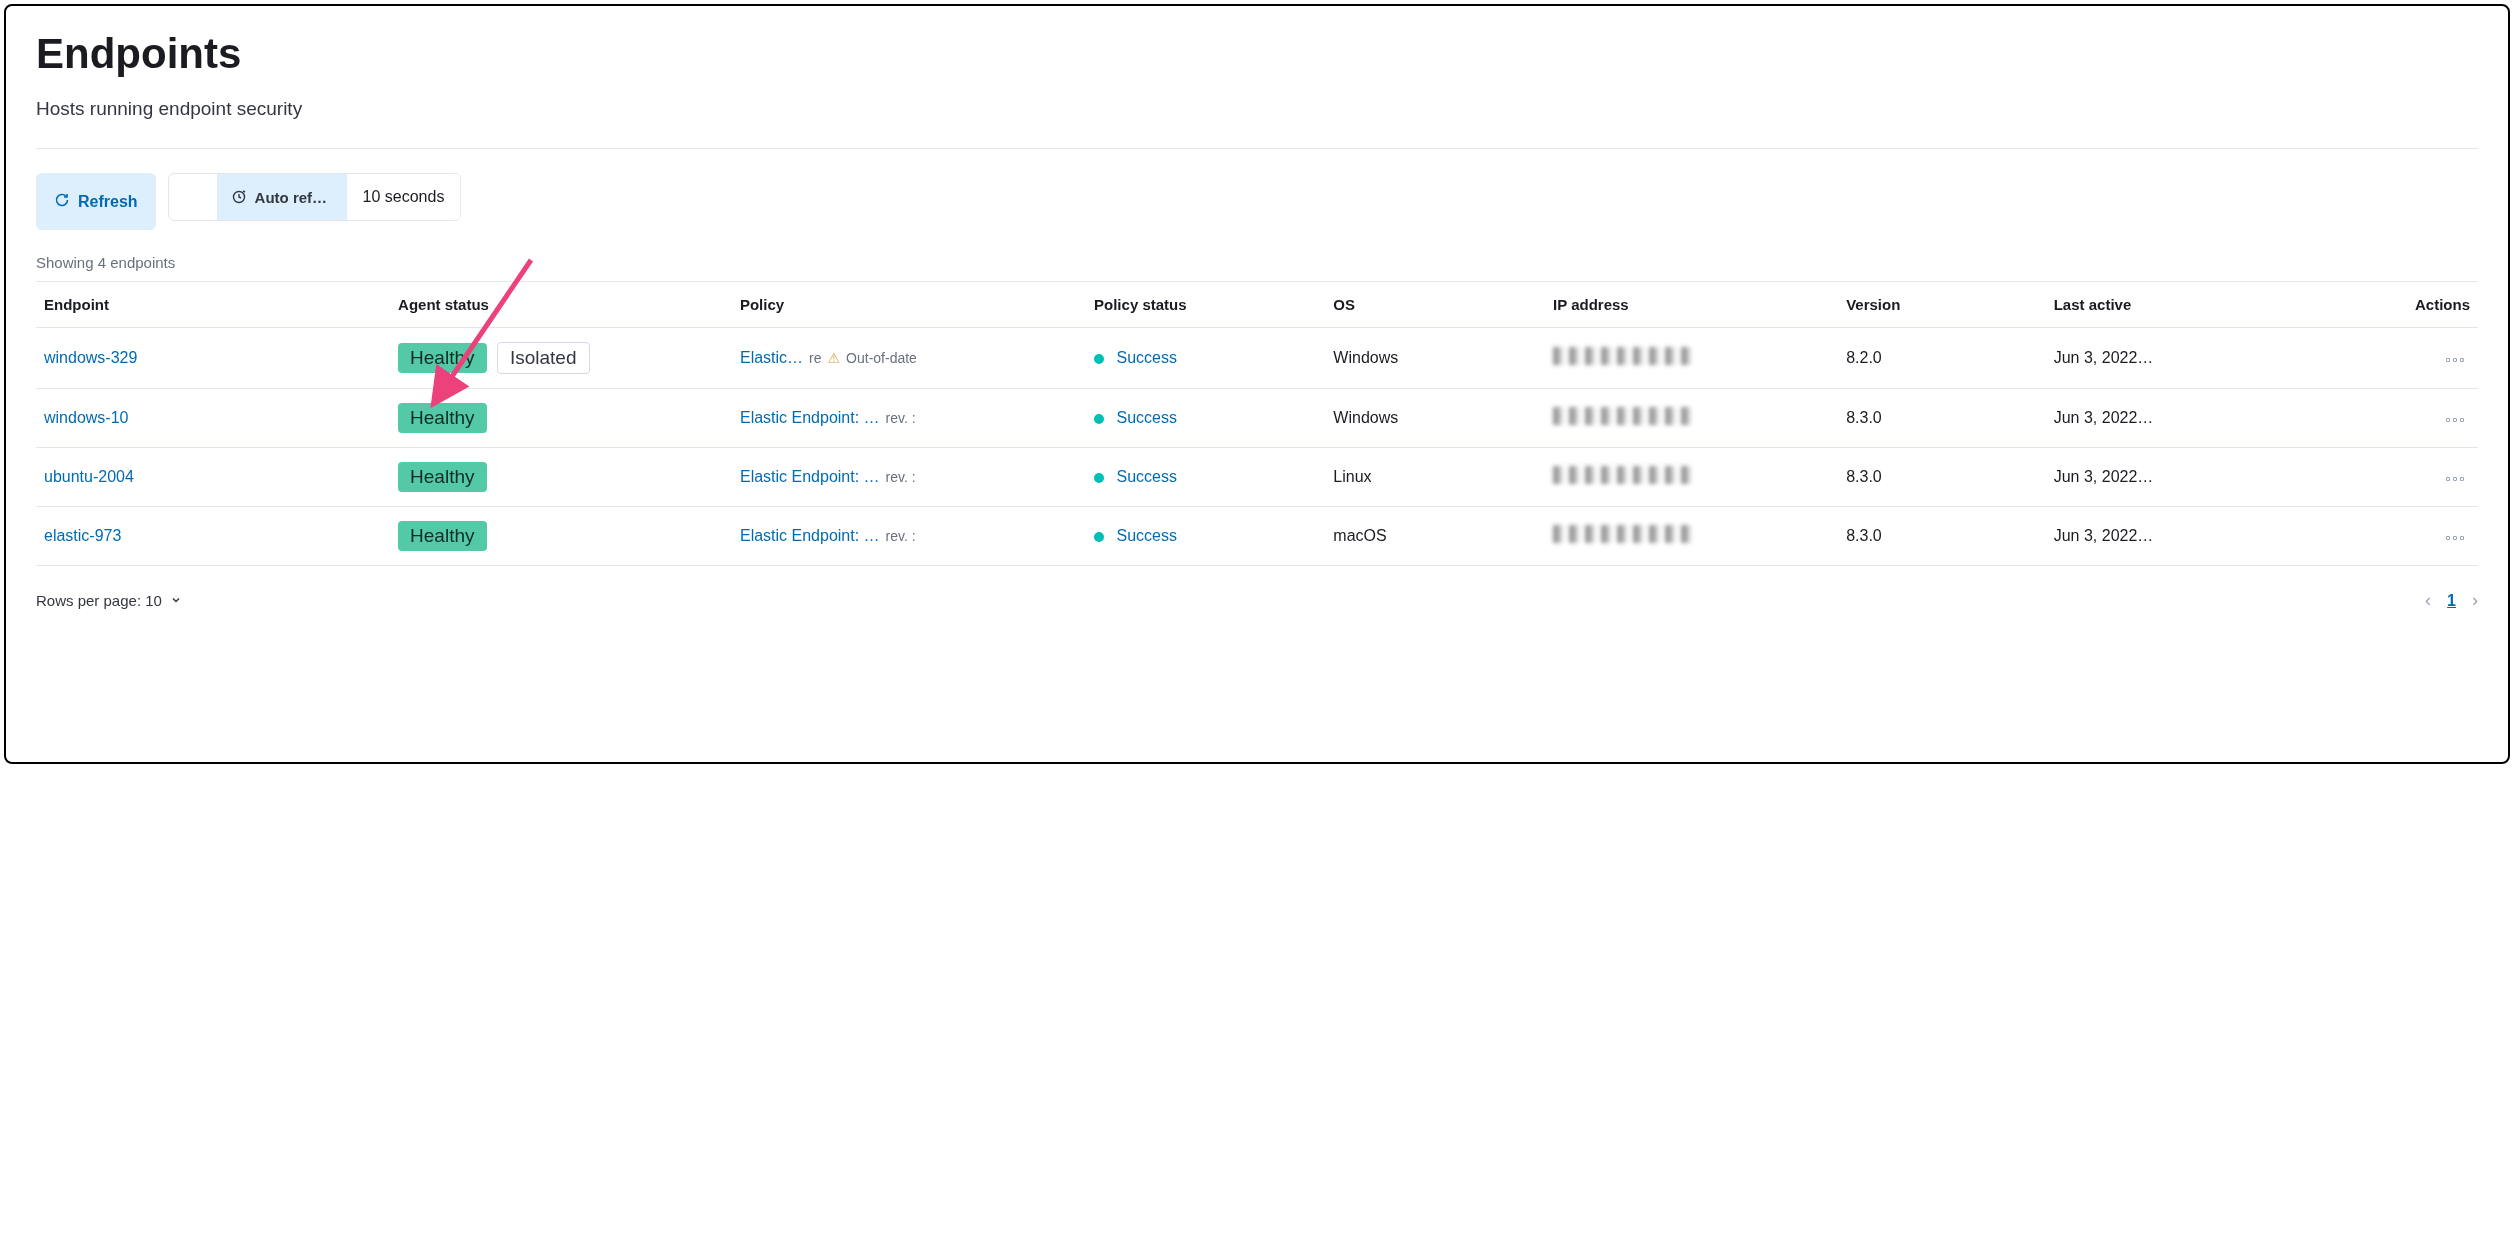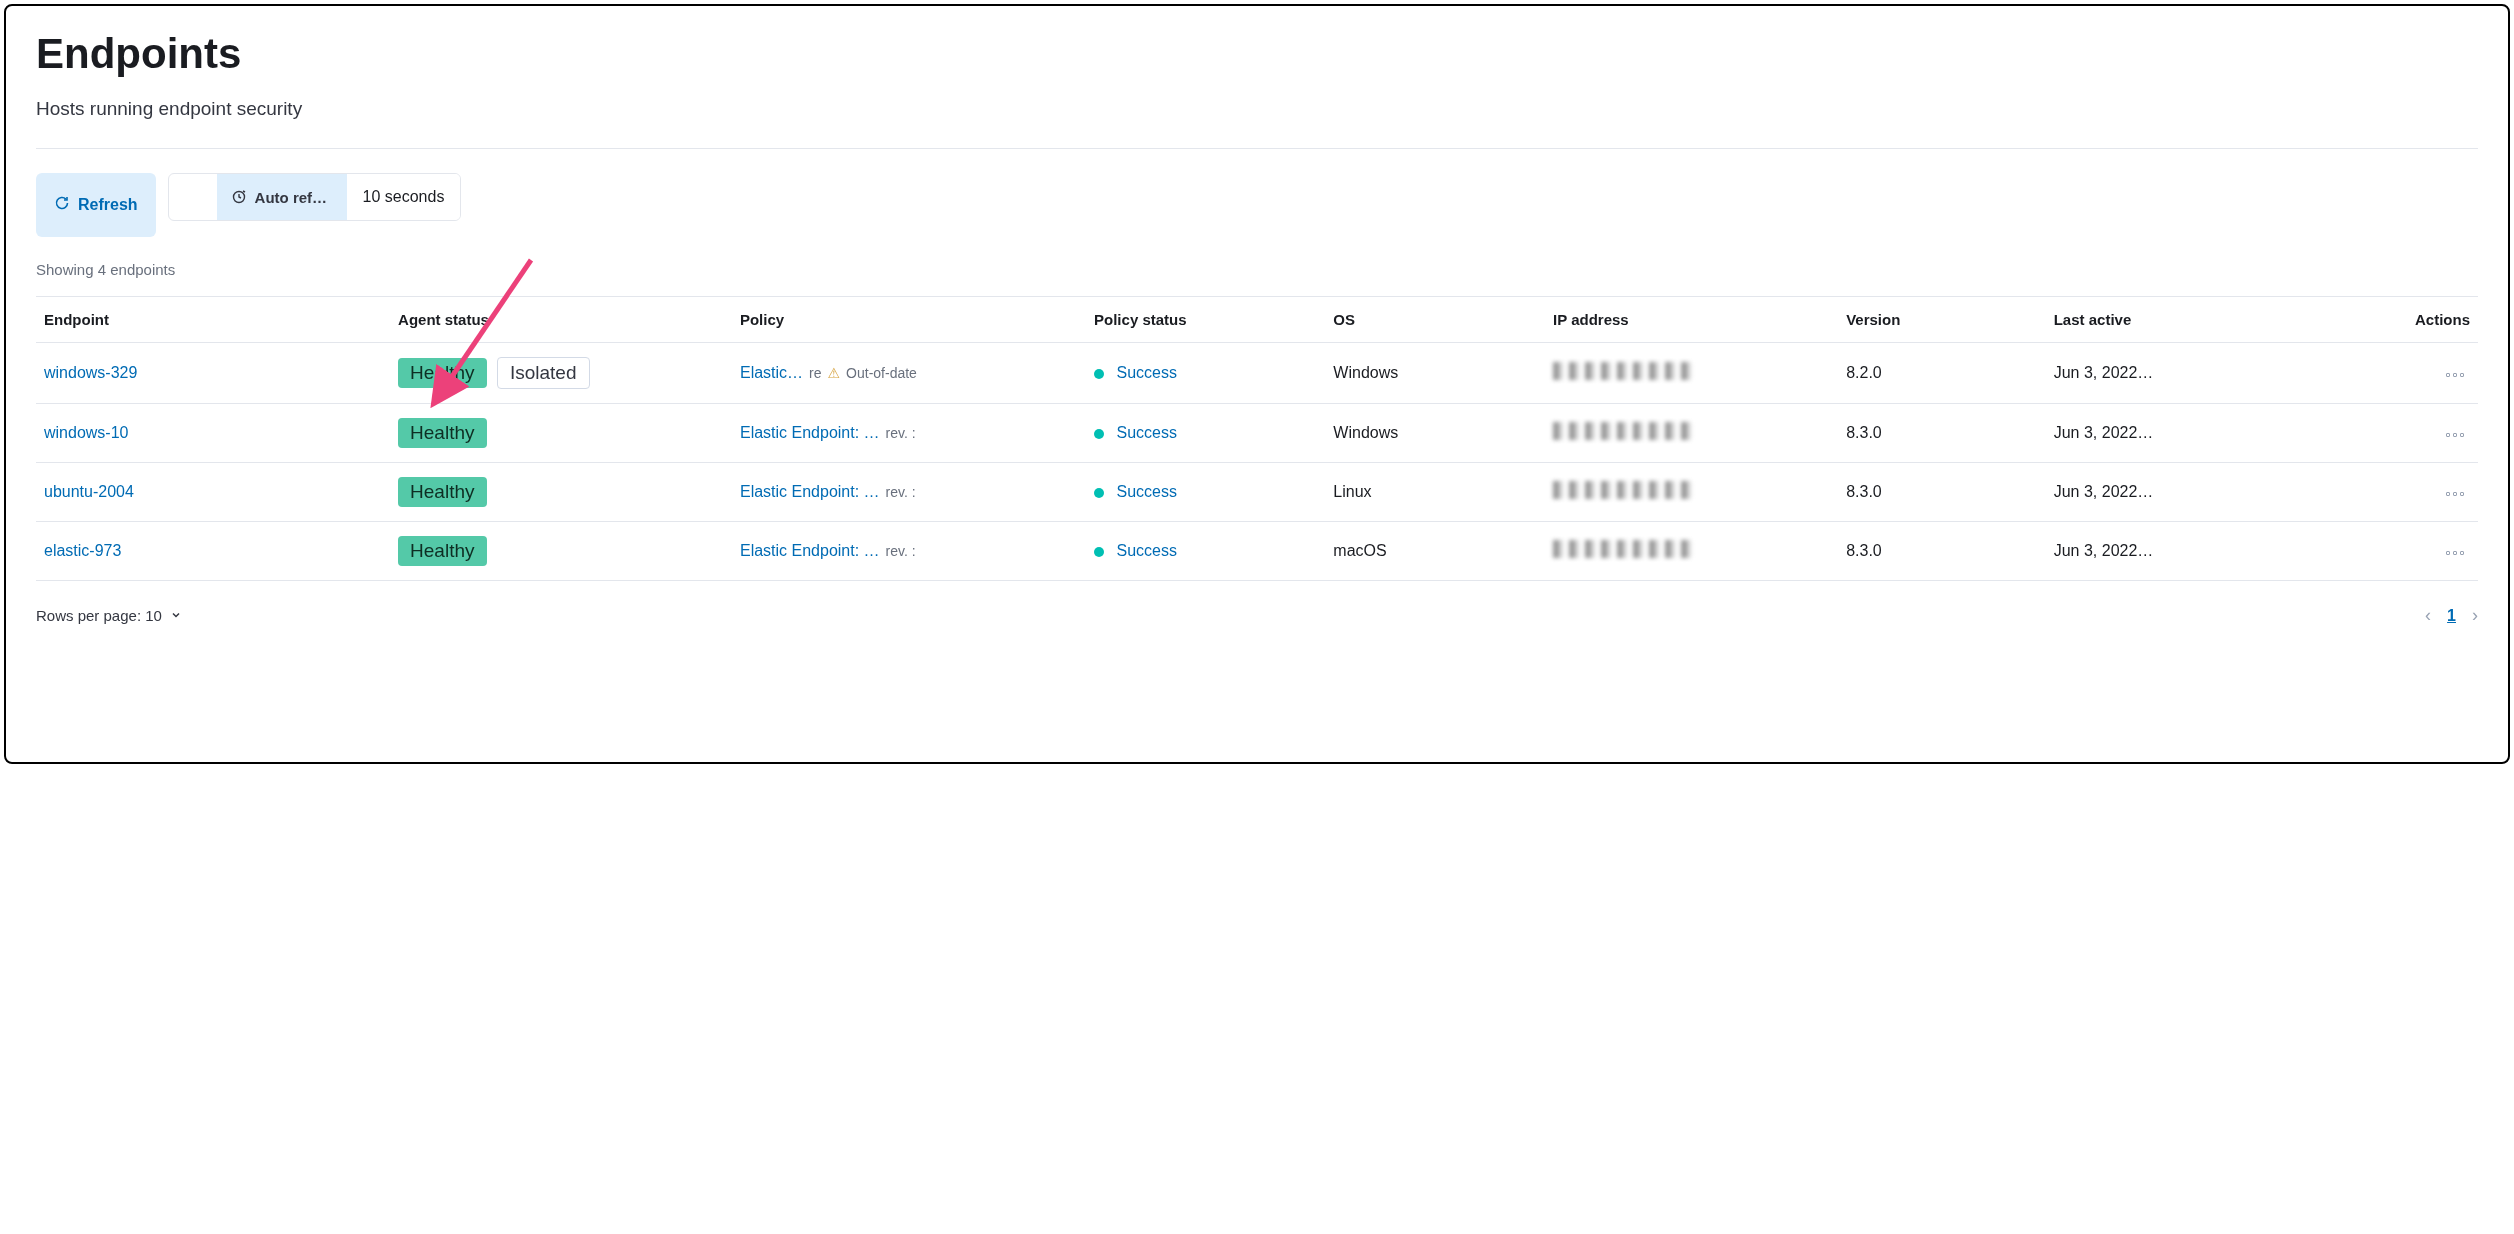--- a/index.html
+++ b/index.html
@@ -75,21 +75,21 @@
 .icon-svg { width: 16px; height: 16px; }
 .btn {
   display: inline-flex;
   align-items: center;
   gap: 8px;
   padding: 0 18px;
   border-radius: 6px;
   font-size: 16px;
   font-weight: 600;
   cursor: pointer;
-  height: 64px;
+  height: 57px;
   border: none;
 }
 .btn-refresh {
   background: #ddeefc;
   color: #006bb4;
 }
 .autoref-group {
   display: flex;
   border: 1px solid #e3e6ec;
   border-radius: 6px;
@@ -113,21 +113,21 @@
 .autoref-interval {
   display: inline-flex;
   align-items: center;
   padding: 0 16px;
   background: #fff;
   font-size: 16px;
 }
 .count-text {
   font-size: 15px;
   color: #69707d;
-  margin-bottom: 18px;
+  margin-bottom: 10px;
 }
 .table {
   width: 100%;
   border-collapse: collapse;
   table-layout: fixed;
 }
 .table th {
   text-align: left;
   font-weight: 700;
   font-size: 15px;

